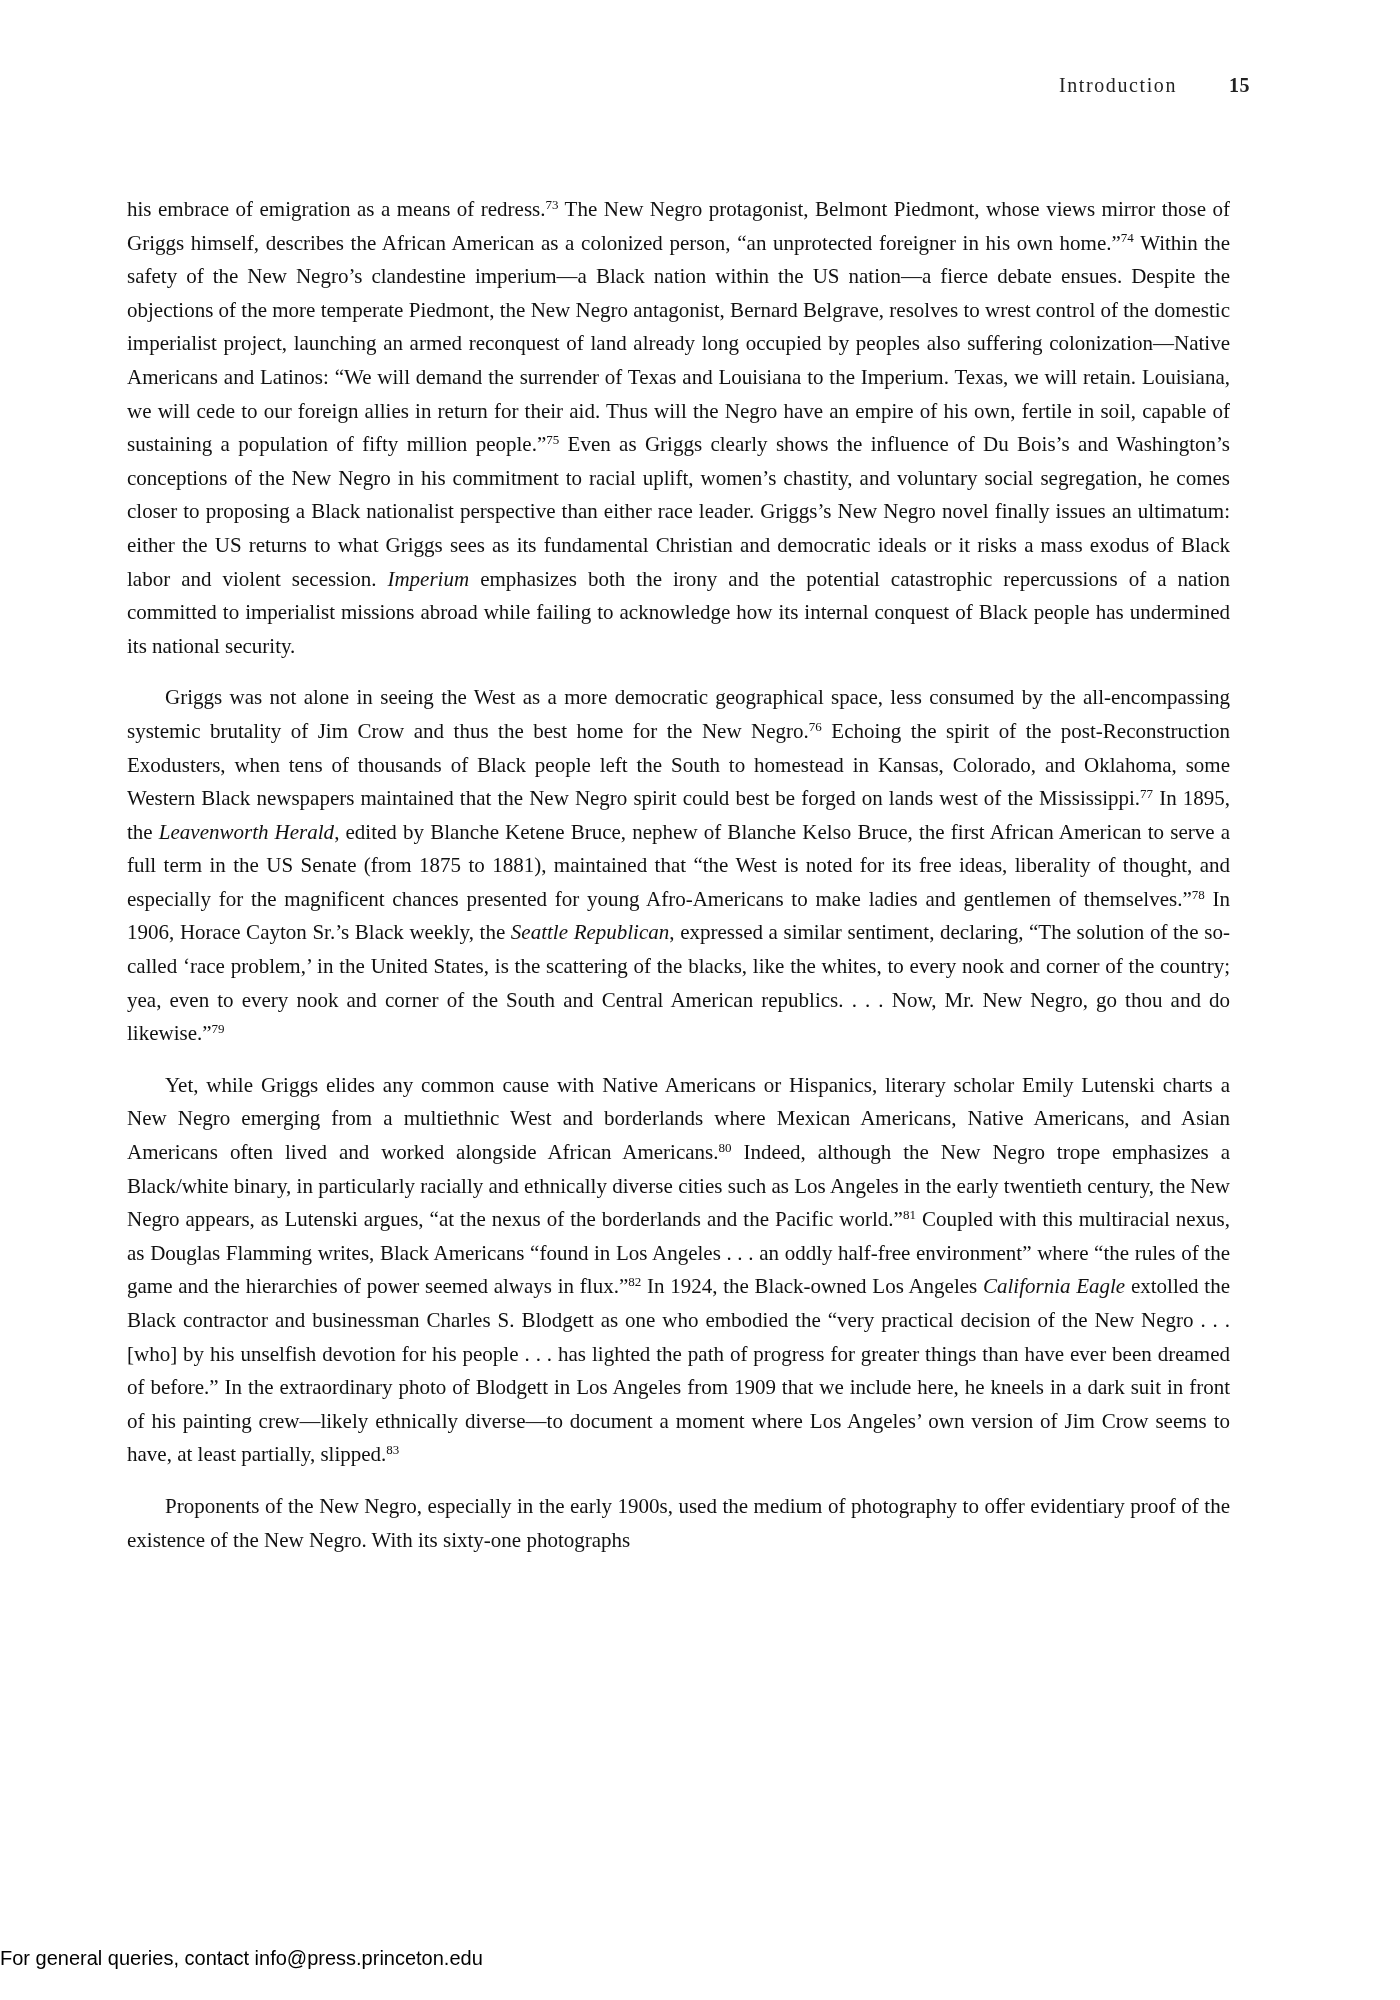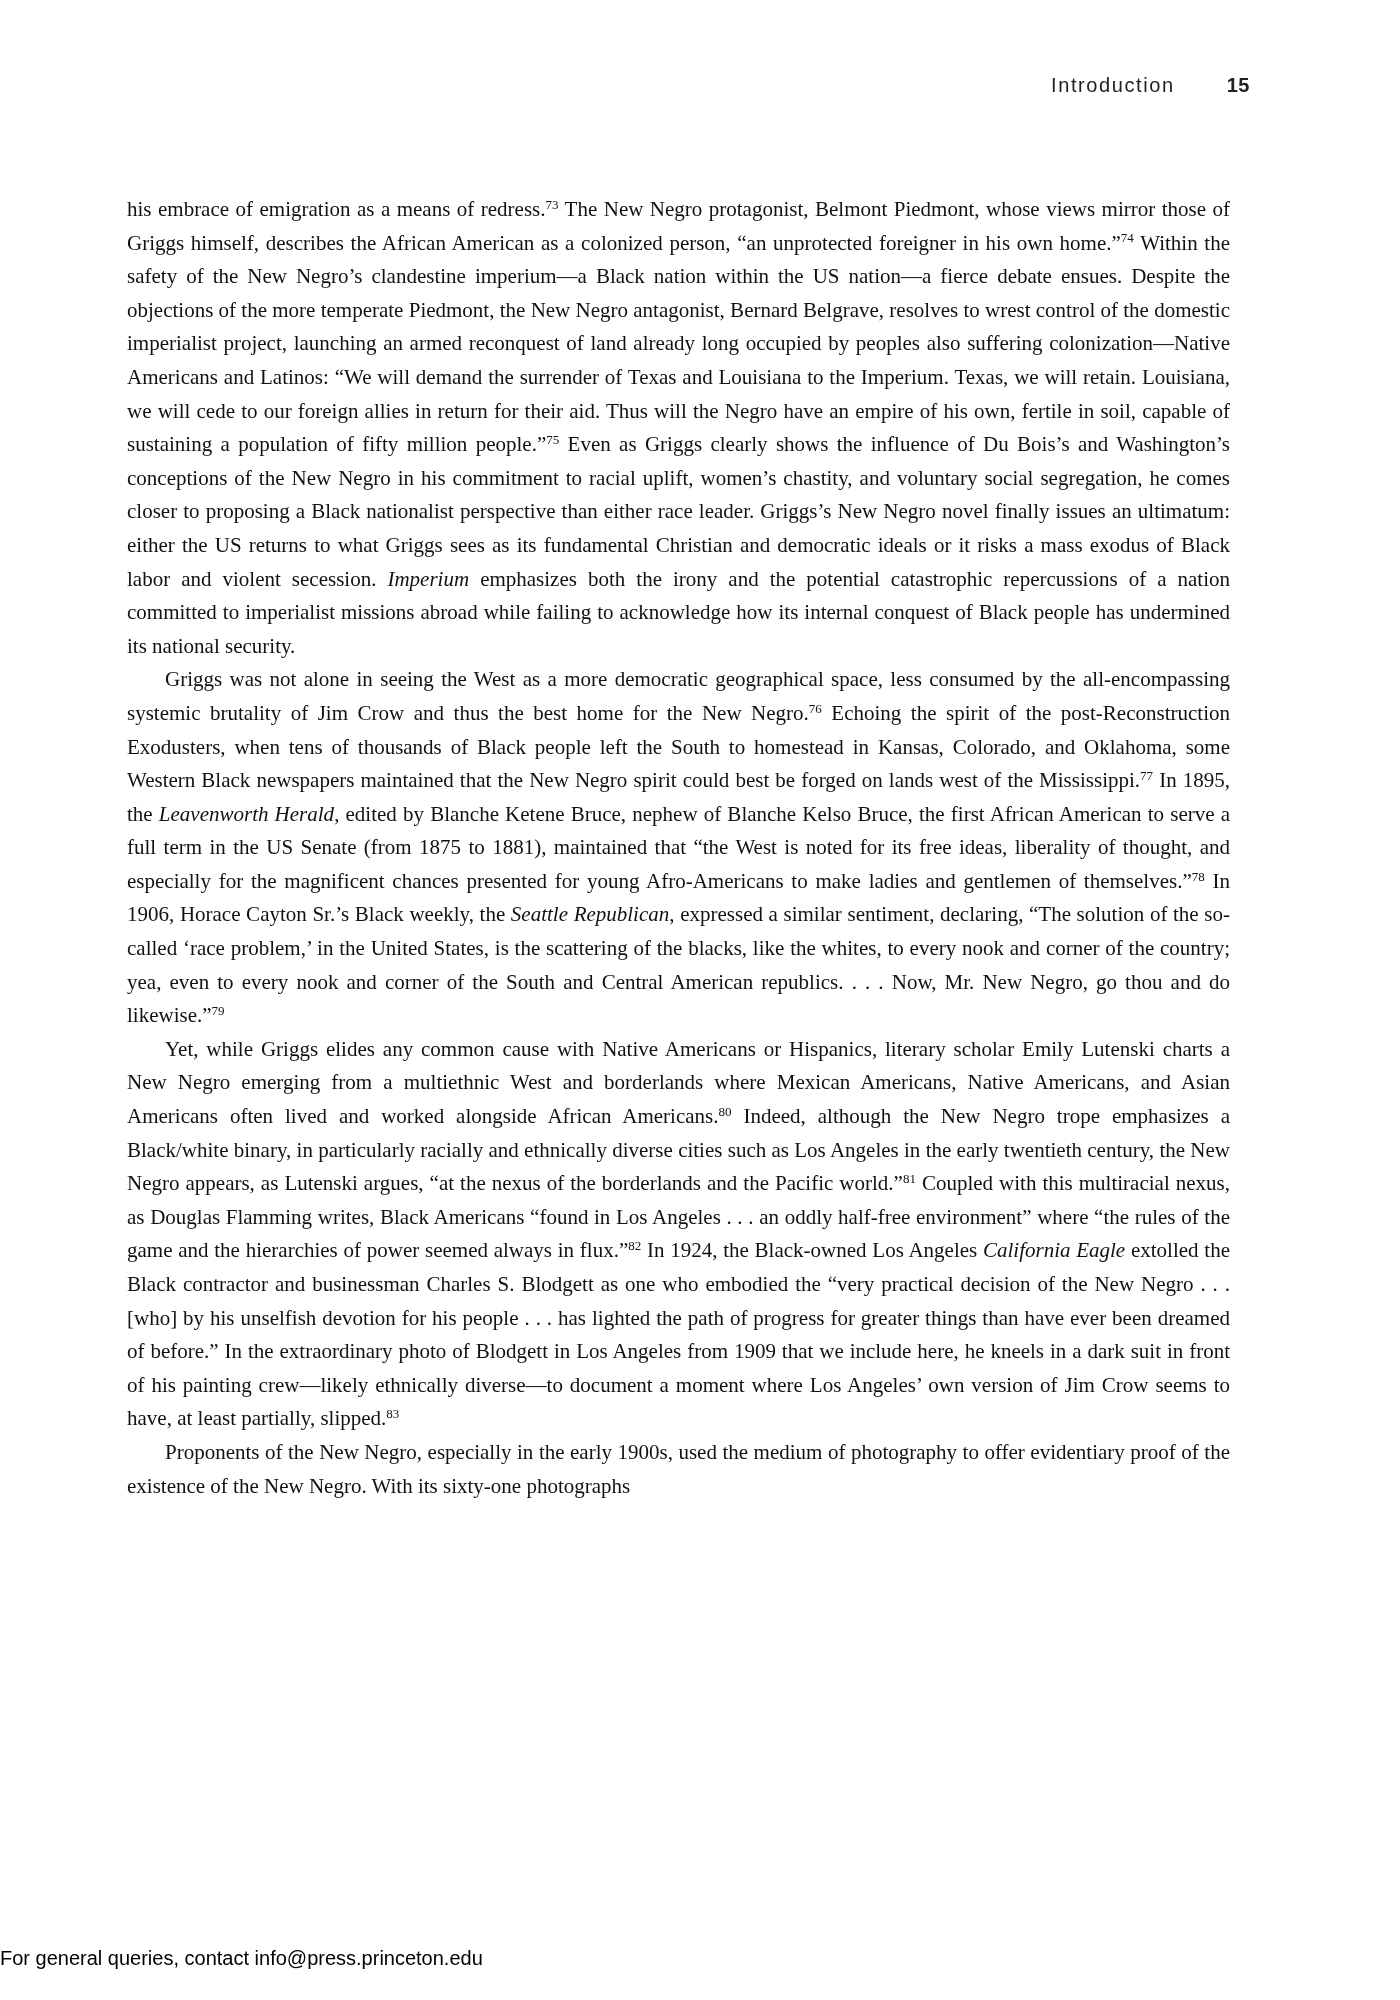--- a/index.html
+++ b/index.html
@@ -21,21 +21,21 @@
     line-height: 26px;
     color: #000000;
   }
   .running-header {
     position: absolute;
     top: 74px;
     right: 150px;
     display: flex;
     align-items: center;
     gap: 52px;
-    font-family: Liberation Sans, sans-serif;
+    font-family: Liberation Serif, serif;
     color: #222222;
   }
   .running-header .section {
     font-size: 20px;
     letter-spacing: 1.6px;
   }
   .running-header .pagenum {
     font-size: 20px;
     font-weight: bold;
     letter-spacing: 0.5px;
@@ -43,21 +43,21 @@
   .body-text {
     position: absolute;
     left: 127px;
     top: 193px;
     width: 1103px;
     font-size: 21px;
     line-height: 33.6px;
     text-align: justify;
   }
   .body-text p { margin: 0; }
-  .body-text p + p { text-indent: 38px; }
+  .body-text p + p { text-indent: 38px; margin-top: 18px; }
   .body-text sup {
     font-size: 62%;
     line-height: 0;
     vertical-align: baseline;
     position: relative;
     top: -0.55em;
   }
   .body-text em { font-style: italic; }
   .page-footer {
     position: absolute;

